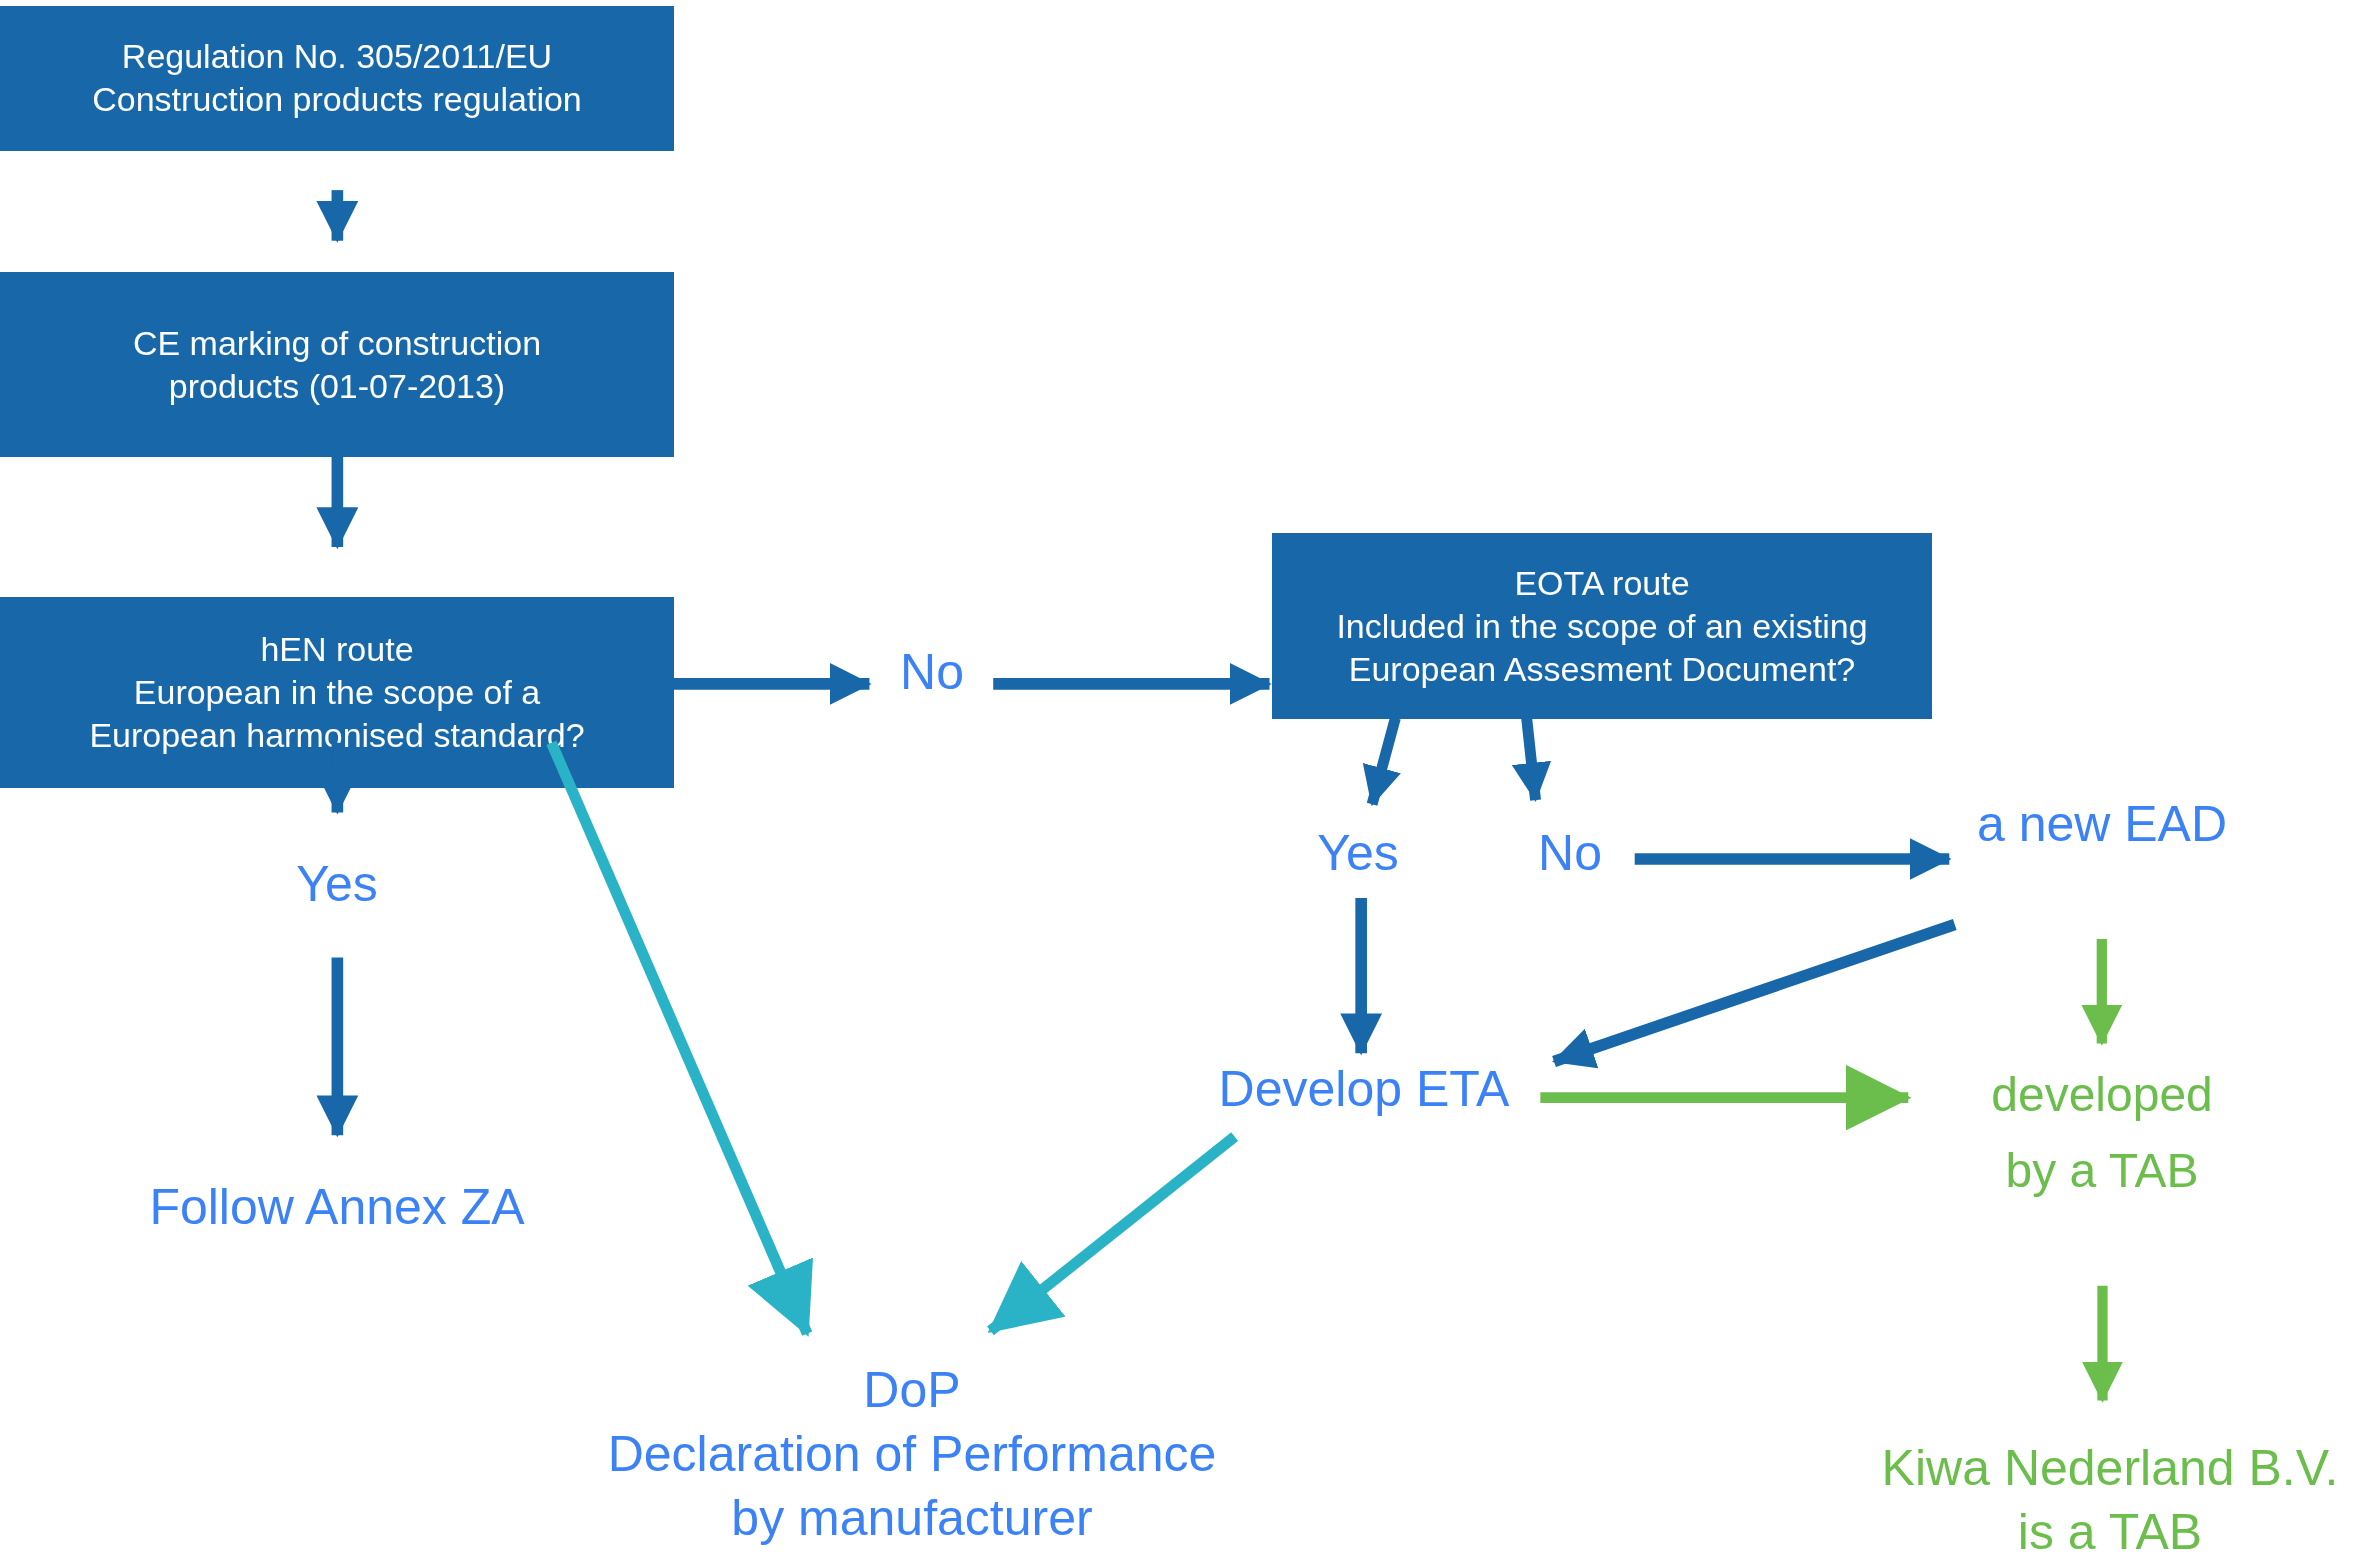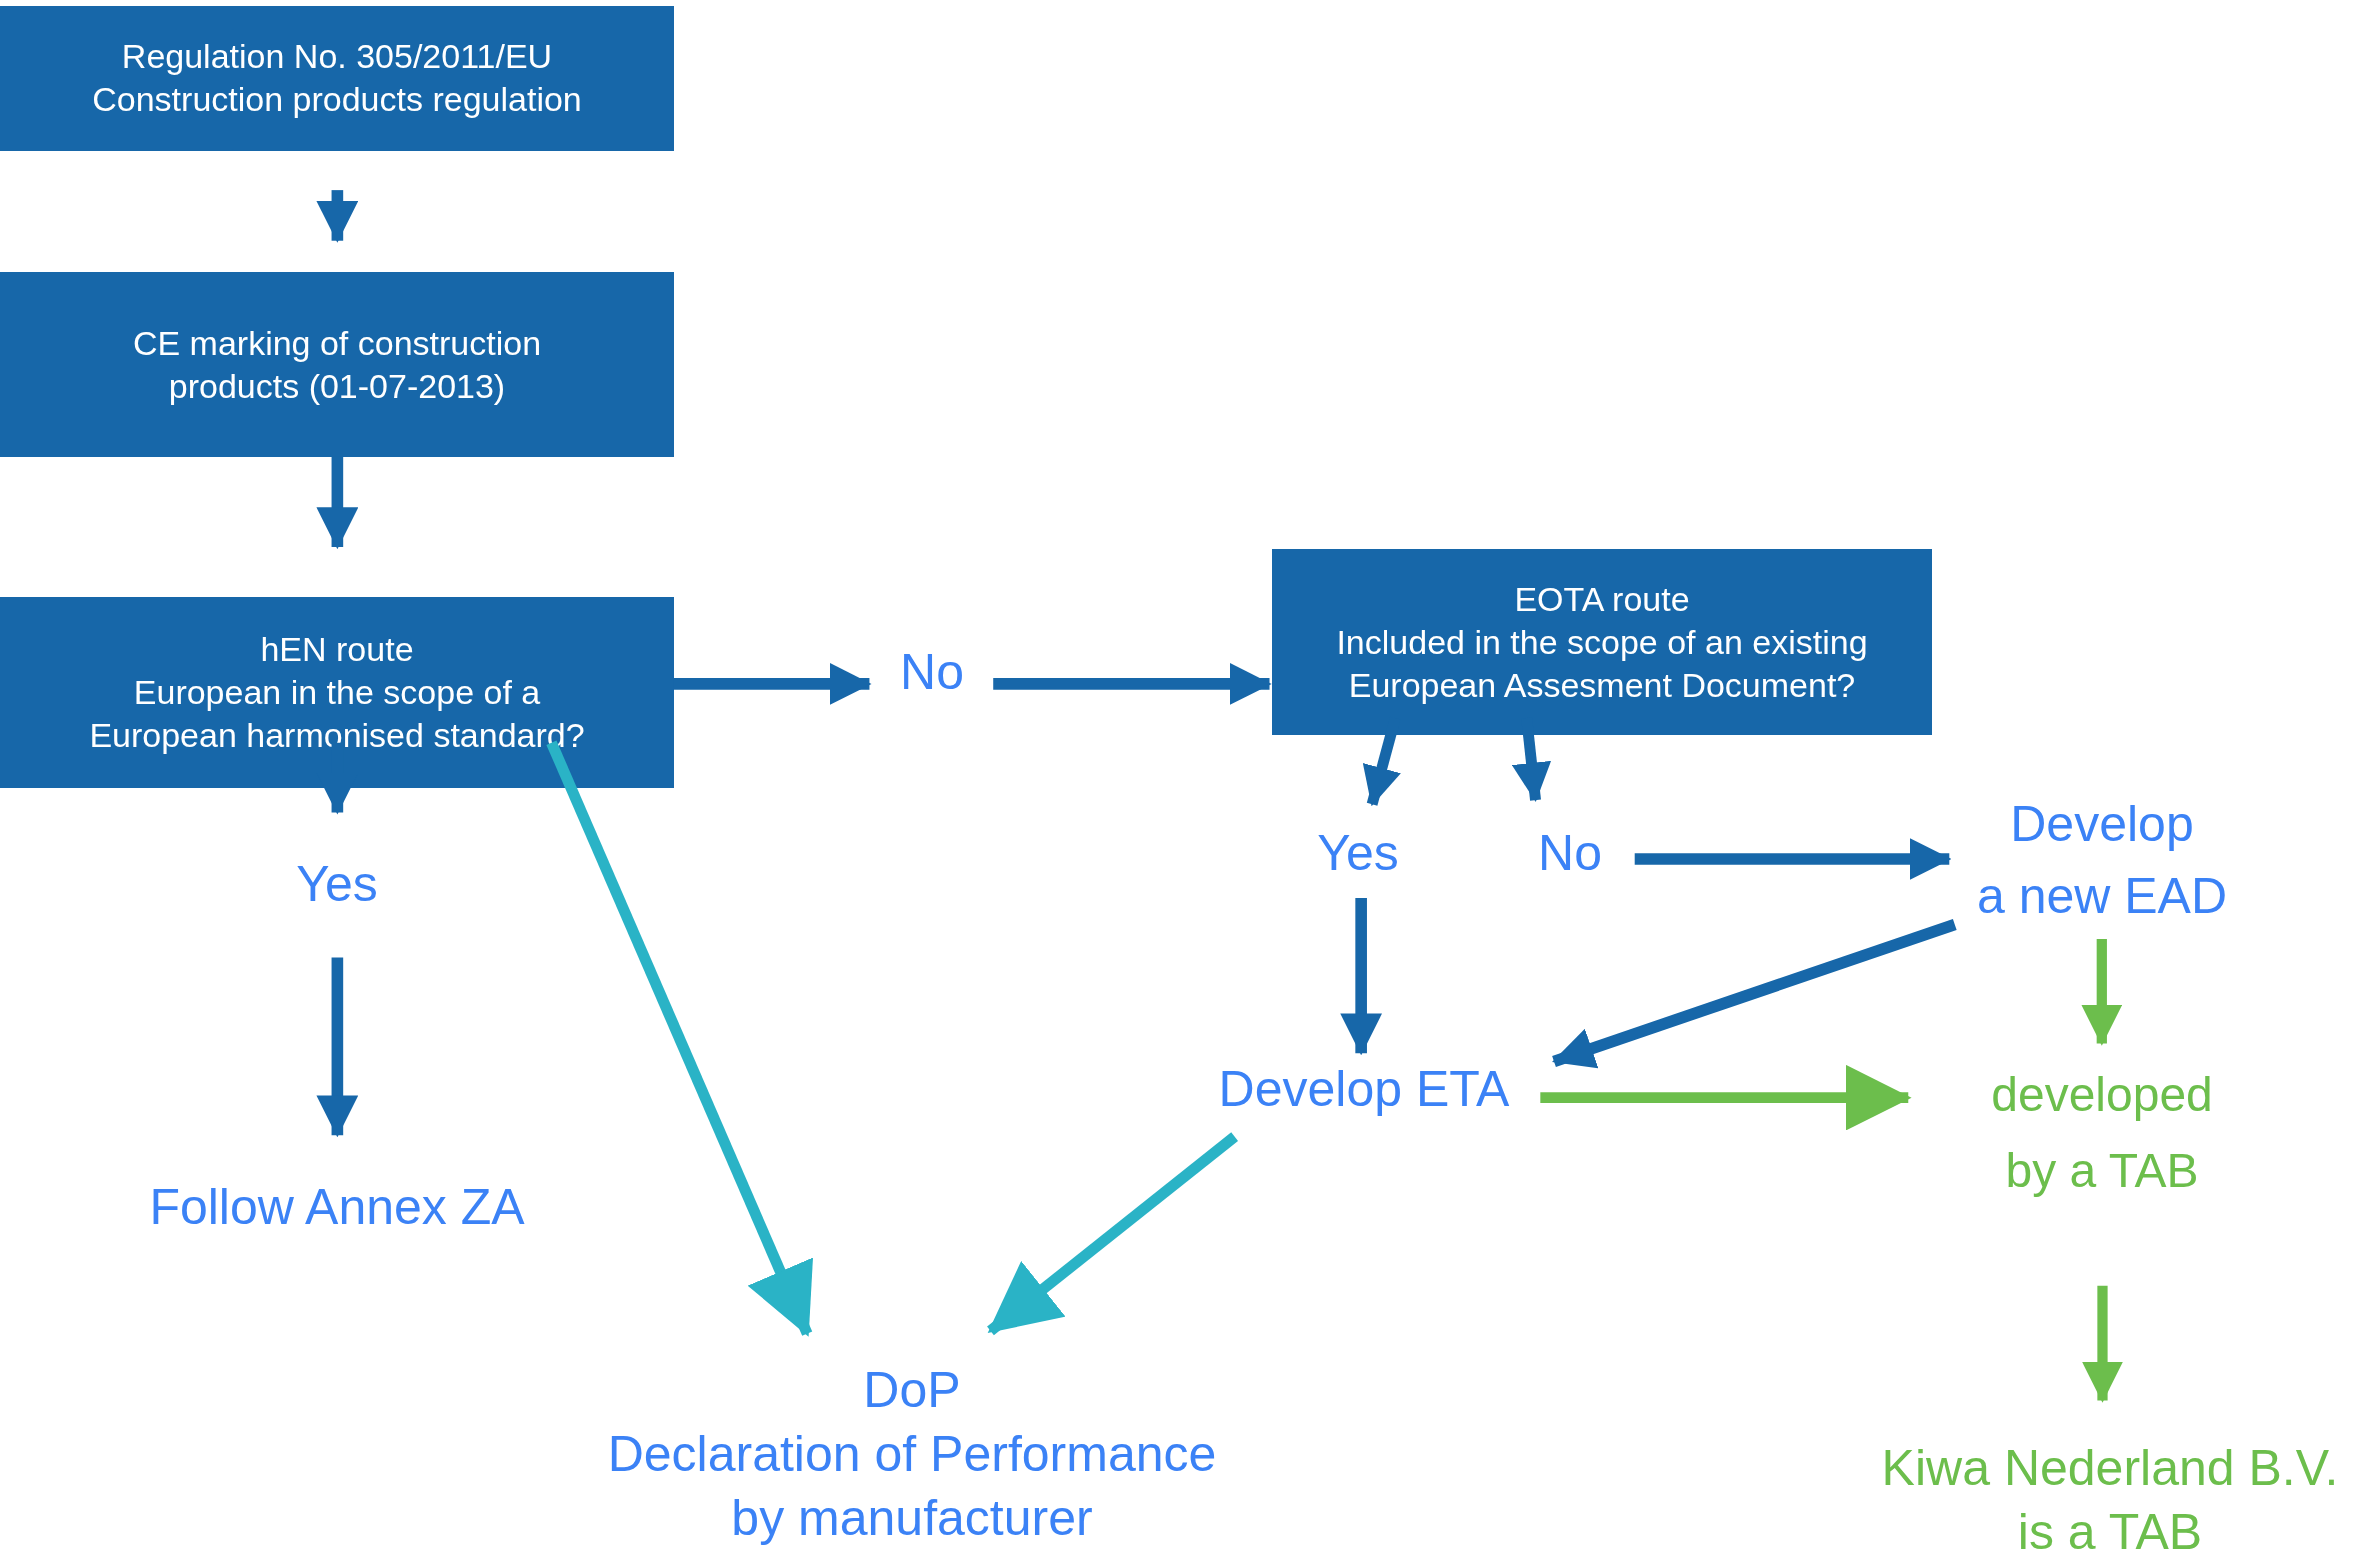--- a/index.html
+++ b/index.html
@@ -34,40 +34,39 @@
     <div>CE marking of construction</div>
     <div>products (01-07-2013)</div>
   </div>
 
   <div class="box" style="left:0px;top:549px;width:674px;height:191px;margin-top:48px;">
     <div>hEN route</div>
     <div>European in the scope of a</div>
     <div>European harmonised standard?</div>
   </div>
 
-  <div class="box" style="left:1272px;top:533px;width:660px;height:186px;margin-top:16px;">
+  <div class="box" style="left:1272px;top:533px;width:660px;height:186px;">
     <div>EOTA route</div>
     <div>Included in the scope of an existing</div>
     <div>European Assesment Document?</div>
   </div>
 
   <div class="lbl lh86" style="left:932px;top:643px;">No</div>
 
   <div class="lbl lh86" style="left:337px;top:855px;">Yes</div>
 
   <div class="lbl lh86" style="left:337px;top:1178px;">Follow Annex ZA</div>
 
   <div class="lbl lh86" style="left:1358px;top:824px;">Yes</div>
 
   <div class="lbl lh86" style="left:1570px;top:824px;">No</div>
 
   <div class="lbl lh86" style="left:1364px;top:1060px;">Develop ETA</div>
 
   <div class="lbl lh106" style="left:2102px;top:788px;">
-    <div>Develop</div>
     <div>a new EAD</div>
   </div>
 
   <div class="lbl lh94" style="left:896px;top:1358px;margin-left:16px;">
     <div>DoP</div>
     <div>Declaration of Performance</div>
     <div>by manufacturer</div>
   </div>
 
   <div class="lbl lh111 green" style="left:2102px;top:1057px;">

